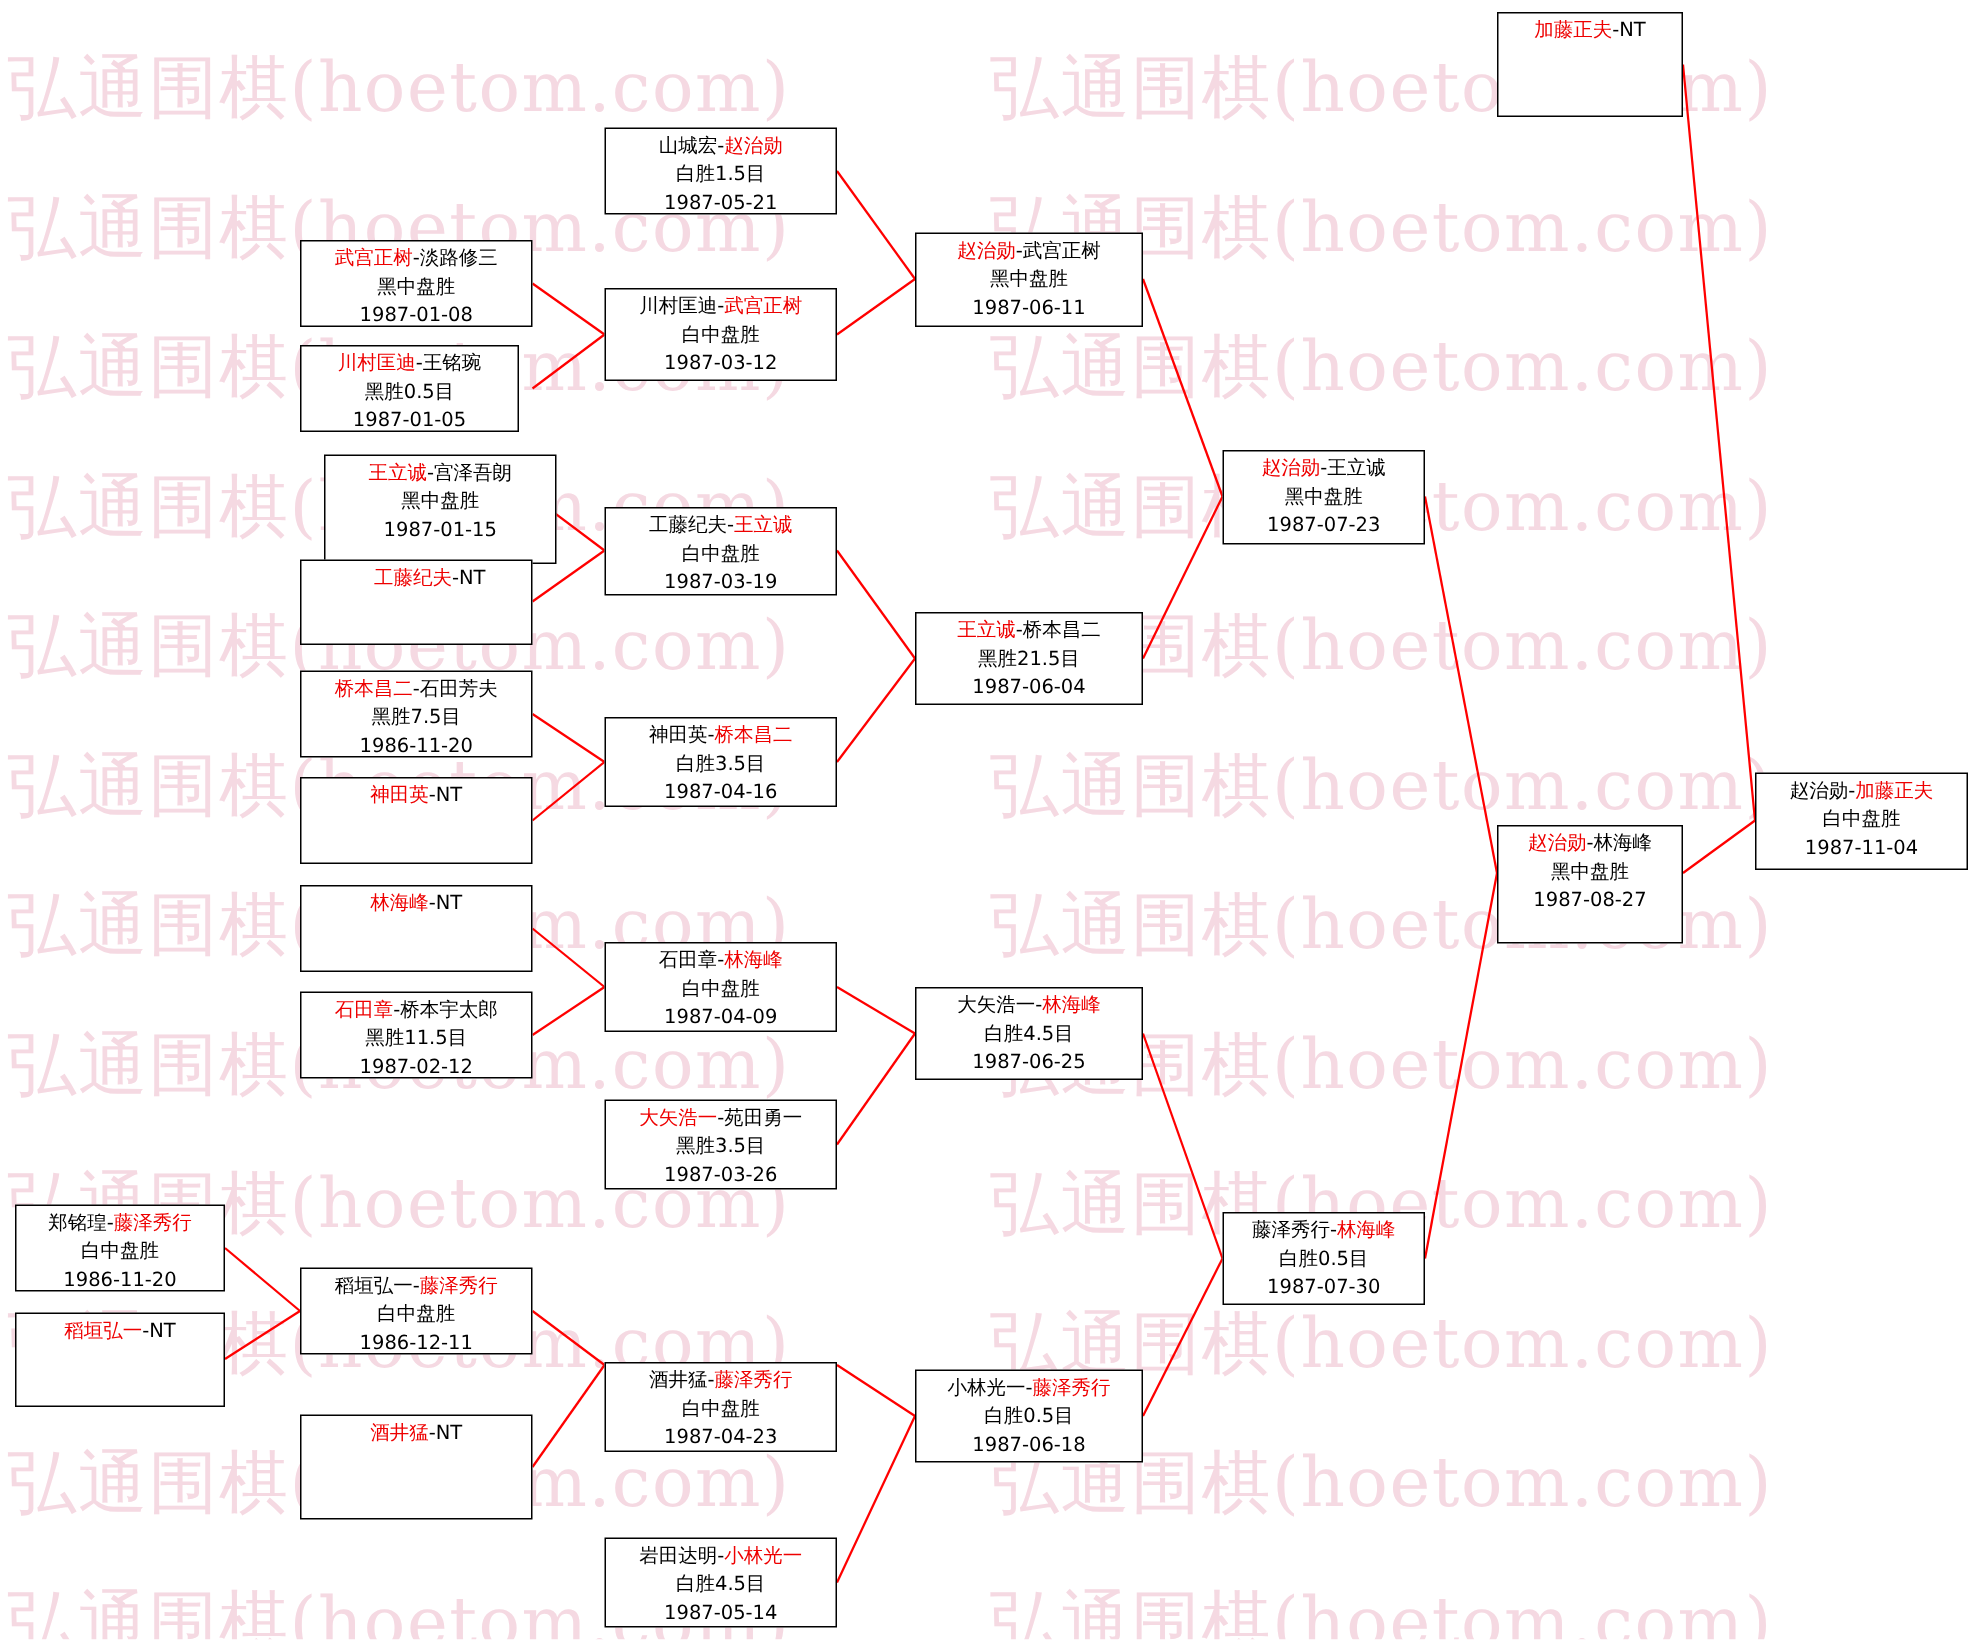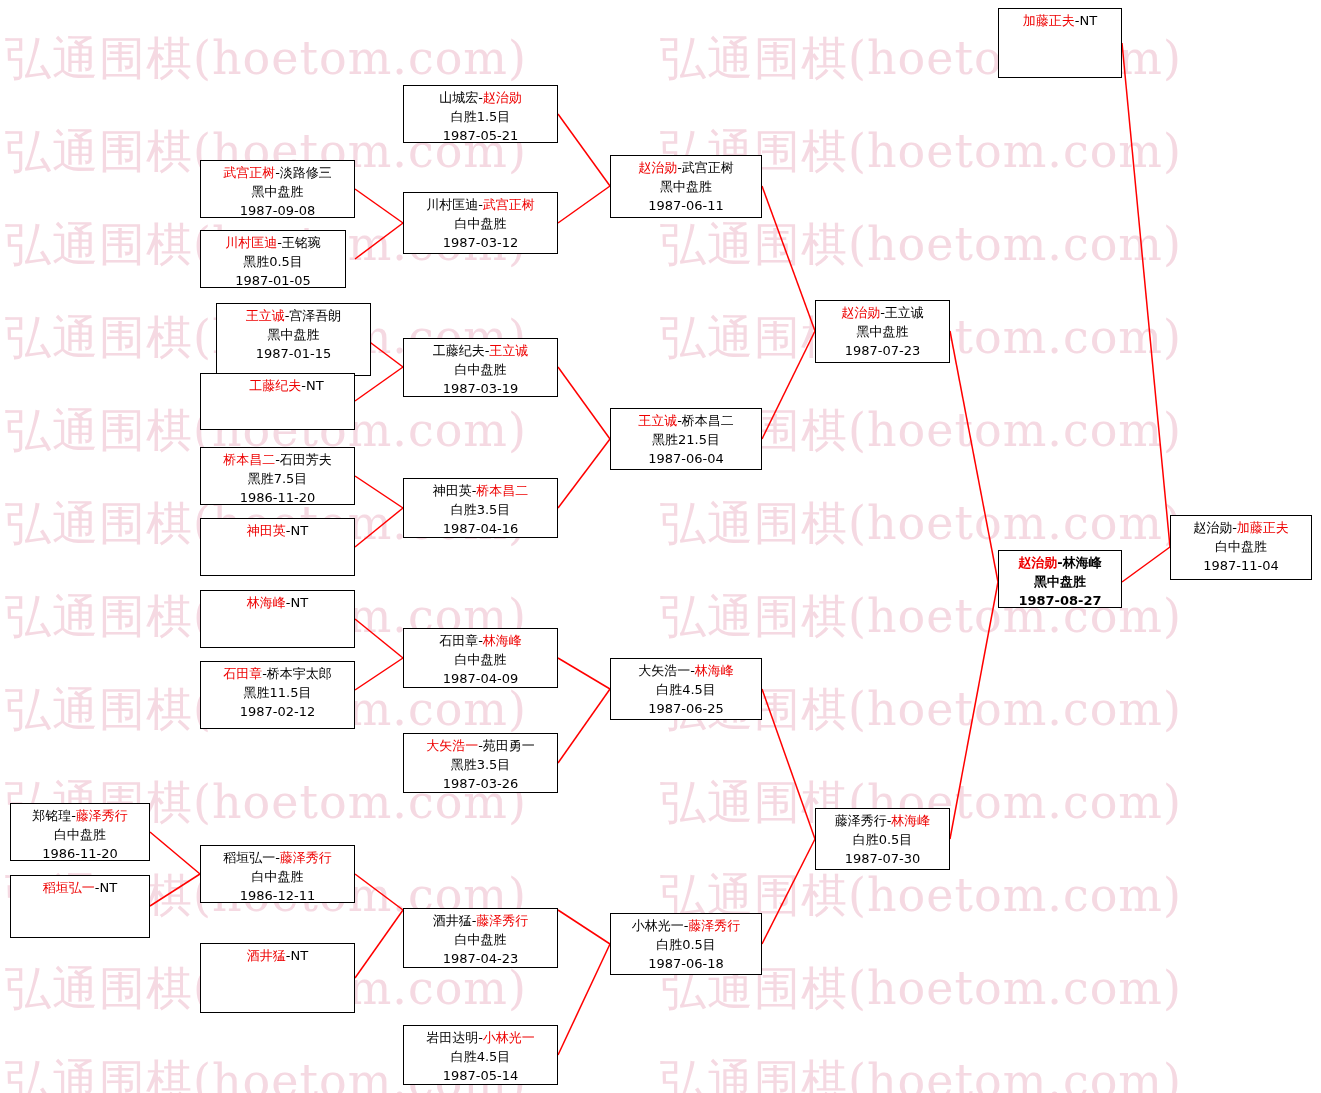--- a/index.html
+++ b/index.html
@@ -95,21 +95,21 @@
       <line x1="762" y1="944" x2="815" y2="839" stroke="#ff0000" stroke-width="1.5"></line>
       <line x1="950" y1="331" x2="998" y2="582" stroke="#ff0000" stroke-width="1.5"></line>
       <line x1="950" y1="839" x2="998" y2="582" stroke="#ff0000" stroke-width="1.5"></line>
       <line x1="1122" y1="43" x2="1170" y2="547" stroke="#ff0000" stroke-width="1.5"></line>
       <line x1="1122" y1="582" x2="1170" y2="547" stroke="#ff0000" stroke-width="1.5"></line>
     </svg>
   <div id="match-layer">
       <div class="match-box" style="left: 200px; top: 160px; width: 155px; height: 58px;">
         <div class="players"><span class="winner" style="color: rgb(238, 0, 0);">武宫正树</span><span>-</span><span style="color: rgb(0, 0, 0);">淡路修三</span></div>
         <div class="result">黑中盘胜</div>
-        <div class="date">1987-09-08</div>
+        <div class="date">1987-01-08</div>
       </div>
       <div class="match-box" style="left: 200px; top: 230px; width: 146px; height: 58px;">
         <div class="players"><span class="winner" style="color: rgb(238, 0, 0);">川村匡迪</span><span>-</span><span style="color: rgb(0, 0, 0);">王铭琬</span></div>
         <div class="result">黑胜0.5目</div>
         <div class="date">1987-01-05</div>
       </div>
       <div class="match-box" style="left: 216px; top: 303px; width: 155px; height: 73px;">
         <div class="players"><span class="winner" style="color: rgb(238, 0, 0);">王立诚</span><span>-</span><span style="color: rgb(0, 0, 0);">宫泽吾朗</span></div>
         <div class="result">黑中盘胜</div>
         <div class="date">1987-01-15</div>
@@ -121,21 +121,21 @@
         <div class="players"><span class="winner" style="color: rgb(238, 0, 0);">桥本昌二</span><span>-</span><span style="color: rgb(0, 0, 0);">石田芳夫</span></div>
         <div class="result">黑胜7.5目</div>
         <div class="date">1986-11-20</div>
       </div>
       <div class="match-box" style="left: 200px; top: 518px; width: 155px; height: 58px;">
         <div class="players"><span class="winner" style="color: rgb(238, 0, 0);">神田英</span><span>-</span><span style="color: rgb(0, 0, 0);">NT</span></div>
       </div>
       <div class="match-box" style="left: 200px; top: 590px; width: 155px; height: 58px;">
         <div class="players"><span class="winner" style="color: rgb(238, 0, 0);">林海峰</span><span>-</span><span style="color: rgb(0, 0, 0);">NT</span></div>
       </div>
-      <div class="match-box" style="left: 200px; top: 661px; width: 155px; height: 68px;">
+      <div class="match-box" style="left: 200px; top: 661px; width: 155px; height: 58px;">
         <div class="players"><span class="winner" style="color: rgb(238, 0, 0);">石田章</span><span>-</span><span style="color: rgb(0, 0, 0);">桥本宇太郎</span></div>
         <div class="result">黑胜11.5目</div>
         <div class="date">1987-02-12</div>
       </div>
       <div class="match-box" style="left: 10px; top: 803px; width: 140px; height: 58px;">
         <div class="players"><span style="color: rgb(0, 0, 0);">郑铭瑝</span><span>-</span><span class="winner" style="color: rgb(238, 0, 0);">藤泽秀行</span></div>
         <div class="result">白中盘胜</div>
         <div class="date">1986-11-20</div>
       </div>
       <div class="match-box" style="left: 10px; top: 875px; width: 140px; height: 63px;">
@@ -215,21 +215,21 @@
         <div class="date">1987-07-23</div>
       </div>
       <div class="match-box" style="left: 815px; top: 808px; width: 135px; height: 62px;">
         <div class="players"><span style="color: rgb(0, 0, 0);">藤泽秀行</span><span>-</span><span class="winner" style="color: rgb(238, 0, 0);">林海峰</span></div>
         <div class="result">白胜0.5目</div>
         <div class="date">1987-07-30</div>
       </div>
       <div class="match-box" style="left: 998px; top: 8px; width: 124px; height: 70px;">
         <div class="players"><span class="winner" style="color: rgb(238, 0, 0);">加藤正夫</span><span>-</span><span style="color: rgb(0, 0, 0);">NT</span></div>
       </div>
-      <div class="match-box" style="left: 998px; top: 550px; width: 124px; height: 58px; font-weight: bold;">
+      <div class="match-box" style="left: 998px; top: 550px; width: 124px; height: 79px;">
         <div class="players"><span class="winner" style="color: rgb(238, 0, 0);">赵治勋</span><span>-</span><span style="color: rgb(0, 0, 0);">林海峰</span></div>
         <div class="result">黑中盘胜</div>
         <div class="date">1987-08-27</div>
       </div>
       <div class="match-box" style="left: 1170px; top: 515px; width: 142px; height: 65px;">
         <div class="players"><span style="color: rgb(0, 0, 0);">赵治勋</span><span>-</span><span class="winner" style="color: rgb(238, 0, 0);">加藤正夫</span></div>
         <div class="result">白中盘胜</div>
         <div class="date">1987-11-04</div>
       </div>
     </div>

